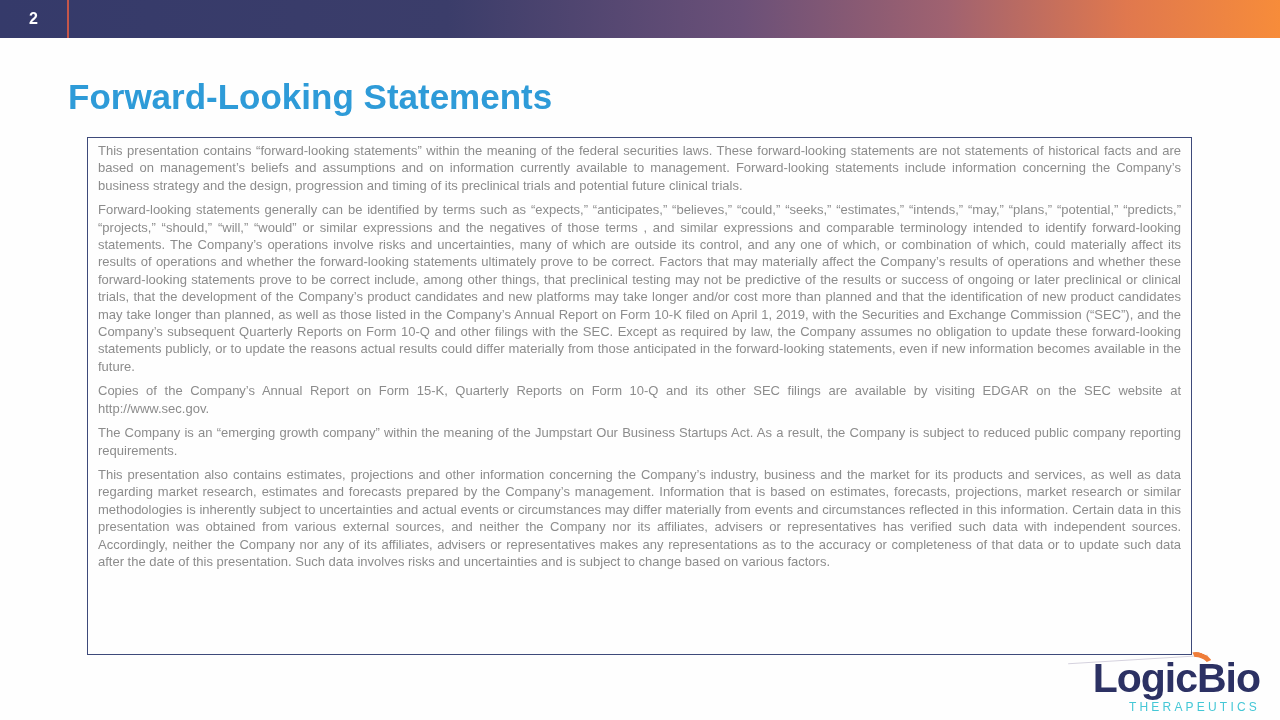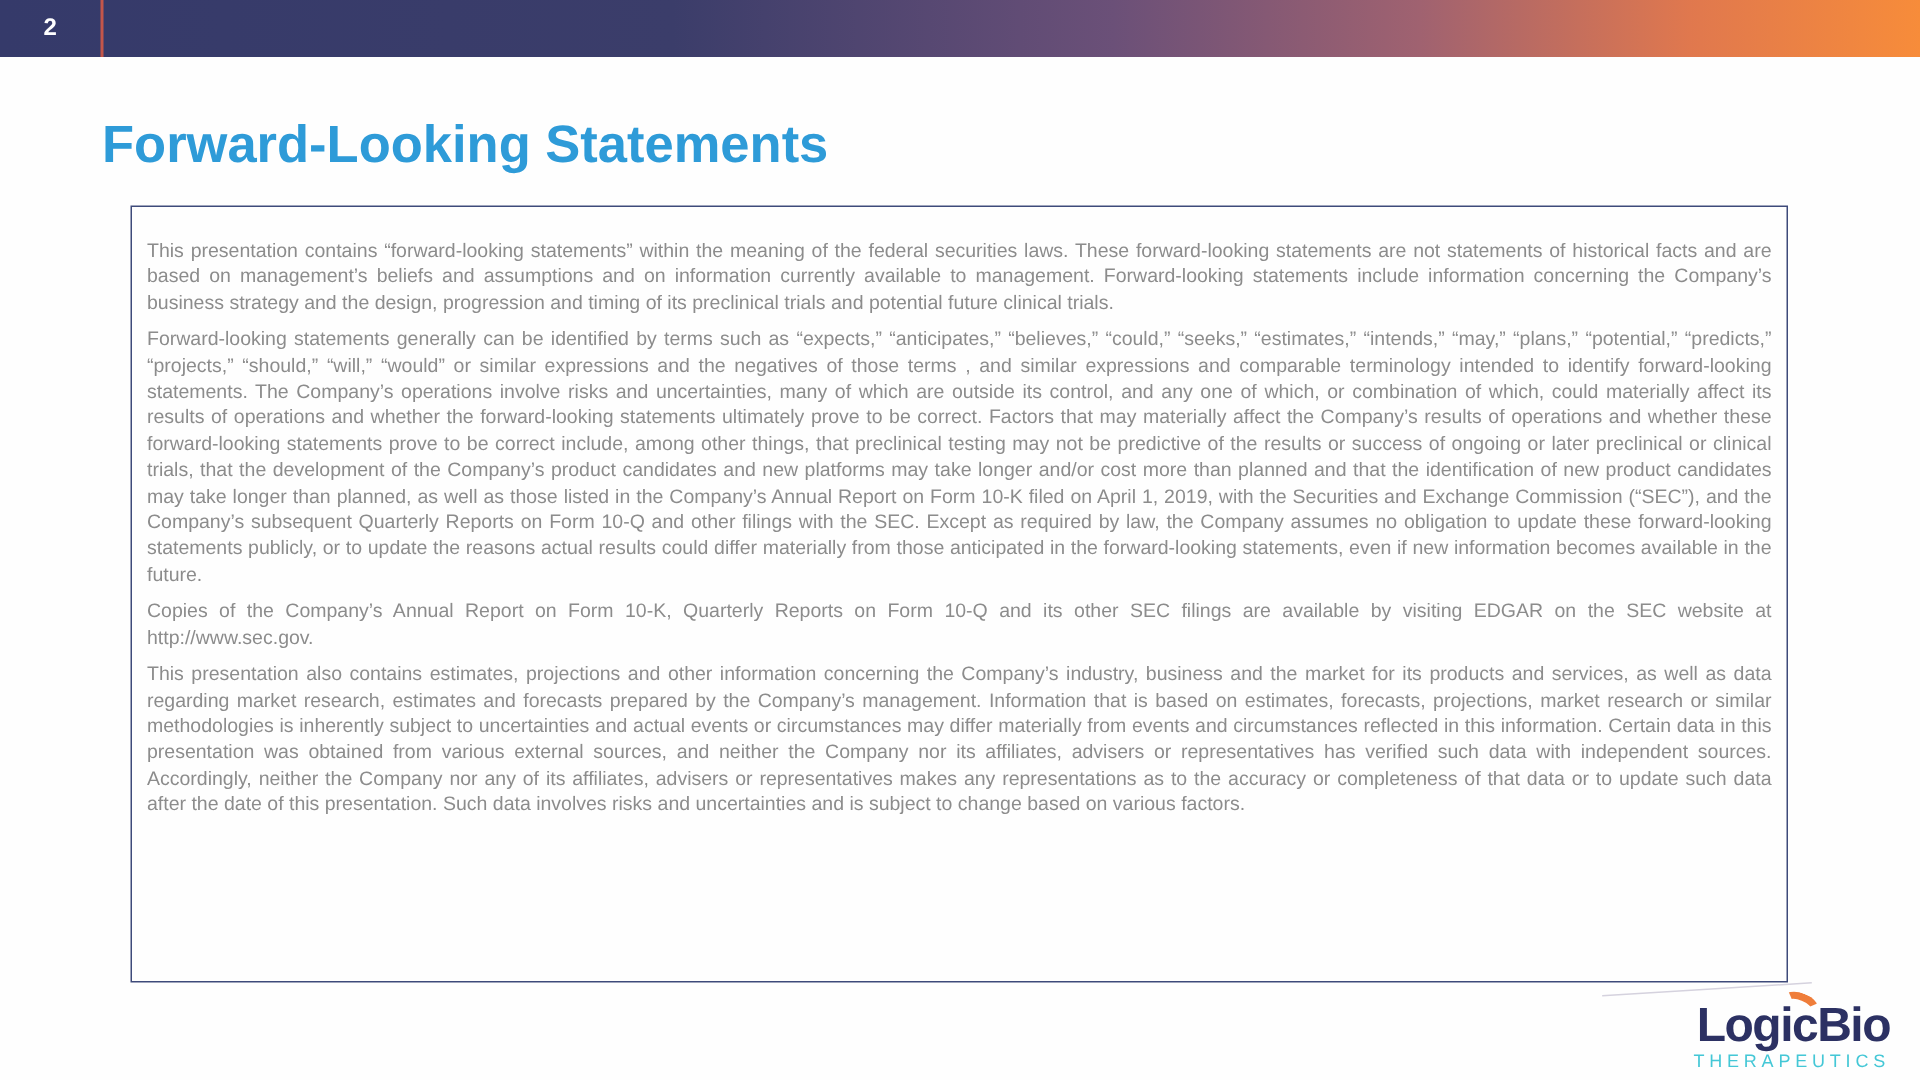--- a/index.html
+++ b/index.html
@@ -52,21 +52,21 @@
     position: absolute; left: 68px; top: 79px;
     margin: 0;
     font-size: 35px; font-weight: bold; line-height: 1.05;
     color: var(--title-blue);
   }
 
   .disclaimer-box {
     position: absolute; left: 87px; top: 137px;
     width: 1105px; height: 518px;
     border: 1px solid var(--box-border);
-    padding: 20px 10px 8px 10px;
+    padding: 4px 10px 8px 10px;
   }
   .disclaimer-box p {
     margin: 0 0 7px 0;
     font-size: 13px;
     line-height: 17.4px;
     color: var(--body-text);
     text-align: justify;
   }
 
   .swoosh {
@@ -75,21 +75,21 @@
     background: #d5d2de;
     transform: rotate(-3.5deg);
   }
 
   .logo {
     position: absolute; right: 20px; bottom: 6px;
     text-align: right;
   }
   .wordmark-row { position: relative; display: inline-block; }
   .wordmark {
-    font-size: 32px; font-weight: bold; line-height: 1;
+    font-size: 41px; font-weight: bold; line-height: 1;
     letter-spacing: -1px;
     color: var(--logo-navy);
   }
   .logo-arc {
     position: absolute; top: -5px; right: 47px;
     width: 26px; height: 16px;
     border: 5px solid transparent;
     border-top: 5px solid var(--logo-orange);
     border-radius: 50%;
     transform: rotate(22deg);
@@ -112,21 +112,22 @@
       <span class="page-num">2</span>
     </div>
     <div class="accent-line"></div>
   </header>
 
   <h1 class="title">Forward-Looking Statements</h1>
 
   <section class="disclaimer-box">
     <p>This presentation contains “forward-looking statements” within the meaning of the federal securities laws. These forward-looking statements are not statements of historical facts and are based on management’s beliefs and assumptions and on information currently available to management. Forward-looking statements include information concerning the Company’s business strategy and the design, progression and timing of its preclinical trials and potential future clinical trials.</p>
     <p>Forward-looking statements generally can be identified by terms such as “expects,” “anticipates,” “believes,” “could,” “seeks,” “estimates,” “intends,” “may,” “plans,” “potential,” “predicts,” “projects,” “should,” “will,” “would” or similar expressions and the negatives of those terms , and similar expressions and comparable terminology intended to identify forward-looking statements. The Company’s operations involve risks and uncertainties, many of which are outside its control, and any one of which, or combination of which, could materially affect its results of operations and whether the forward-looking statements ultimately prove to be correct. Factors that may materially affect the Company’s results of operations and whether these forward-looking statements prove to be correct include, among other things, that preclinical testing may not be predictive of the results or success of ongoing or later preclinical or clinical trials, that the development of the Company’s product candidates and new platforms may take longer and/or cost more than planned and that the identification of new product candidates may take longer than planned, as well as those listed in the Company’s Annual Report on Form 10-K filed on April 1, 2019, with the Securities and Exchange Commission (“SEC”), and the Company’s subsequent Quarterly Reports on Form 10-Q and other filings with the SEC. Except as required by law, the Company assumes no obligation to update these forward-looking statements publicly, or to update the reasons actual results could differ materially from those anticipated in the forward-looking statements, even if new information becomes available in the future.</p>
-    <p>Copies of the Company’s Annual Report on Form 10-K, Quarterly Reports on Form 10-Q and its other SEC filings are available by visiting EDGAR on the SEC website at http://www.sec.gov.</p>
+    <p>Copies of the Company’s Annual Report on Form 15-K, Quarterly Reports on Form 10-Q and its other SEC filings are available by visiting EDGAR on the SEC website at http://www.sec.gov.</p>
+    <p>The Company is an “emerging growth company” within the meaning of the Jumpstart Our Business Startups Act. As a result, the Company is subject to reduced public company reporting requirements.</p>
     <p>This presentation also contains estimates, projections and other information concerning the Company’s industry, business and the market for its products and services, as well as data regarding market research, estimates and forecasts prepared by the Company’s management. Information that is based on estimates, forecasts, projections, market research or similar methodologies is inherently subject to uncertainties and actual events or circumstances may differ materially from events and circumstances reflected in this information. Certain data in this presentation was obtained from various external sources, and neither the Company nor its affiliates, advisers or representatives has verified such data with independent sources. Accordingly, neither the Company nor any of its affiliates, advisers or representatives makes any representations as to the accuracy or completeness of that data or to update such data after the date of this presentation. Such data involves risks and uncertainties and is subject to change based on various factors.</p>
   </section>
 
   <div class="swoosh"></div>
 
   <div class="logo">
     <div class="wordmark-row">
       <span class="wordmark">LogicBio</span>
       <span class="logo-arc"></span>
     </div>

